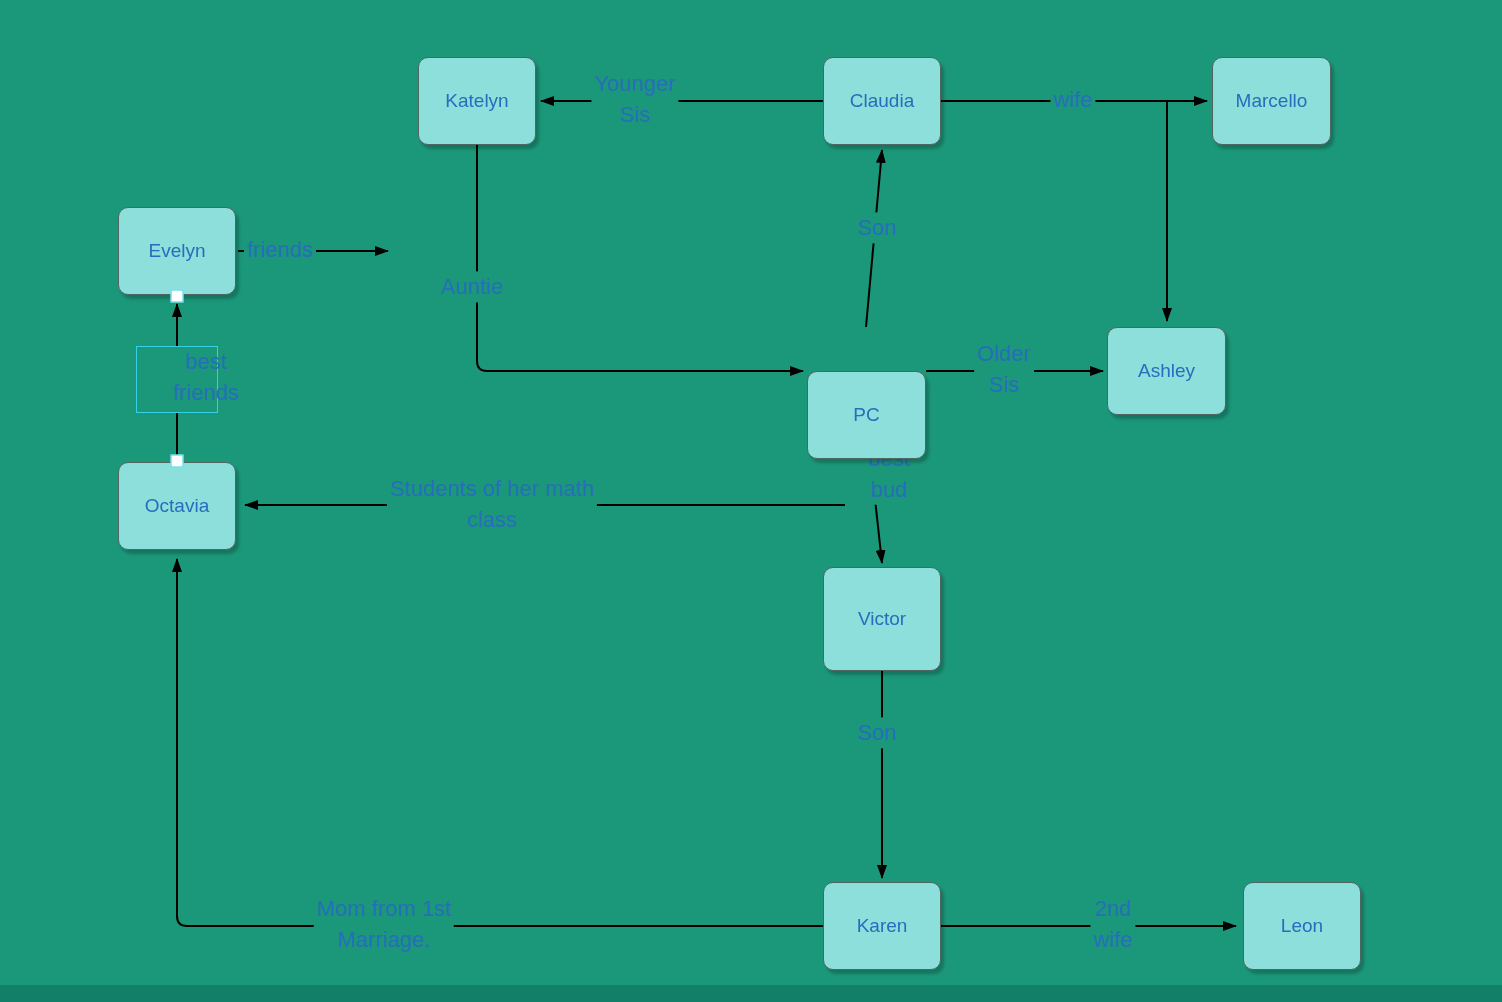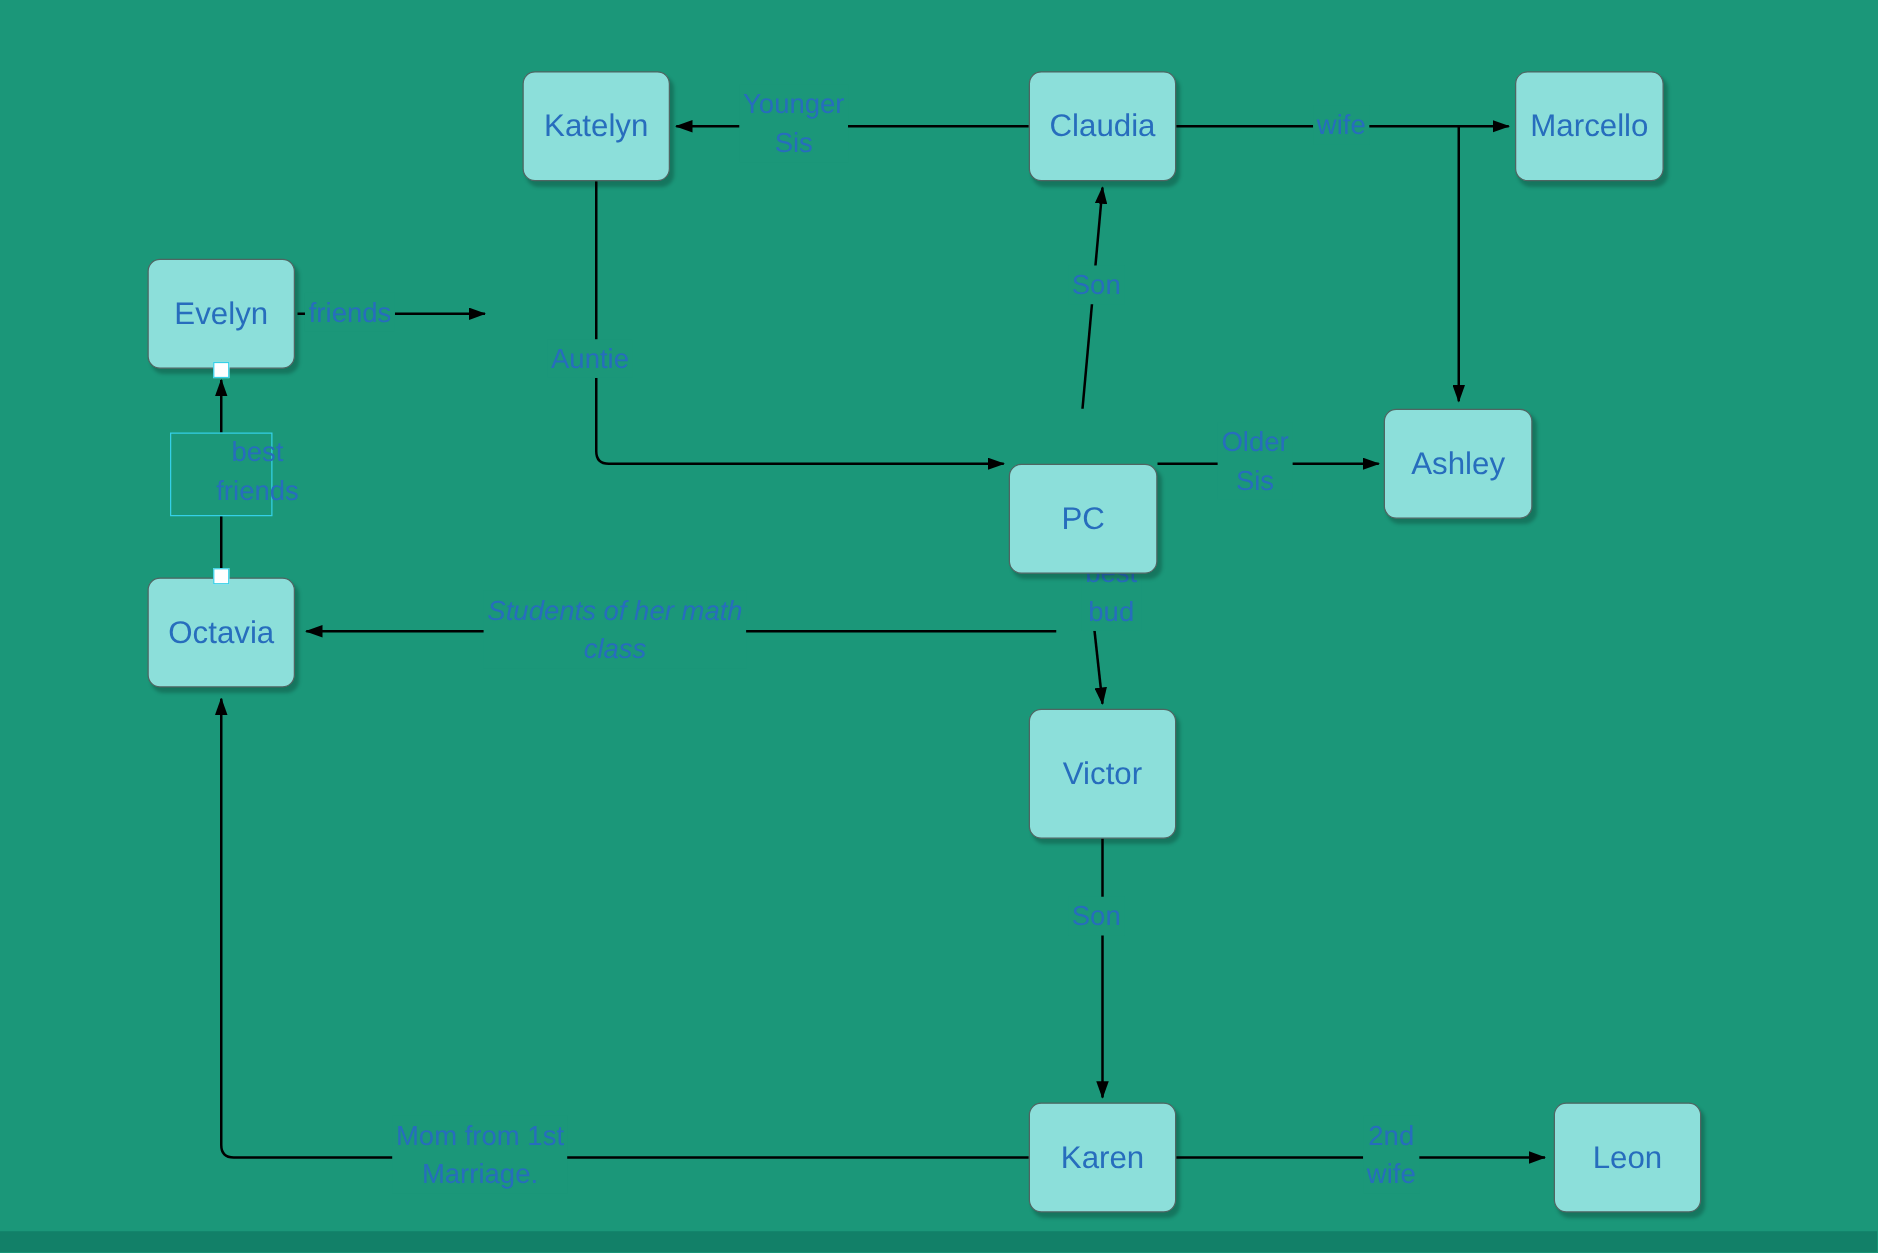--- a/index.html
+++ b/index.html
@@ -17,21 +17,21 @@
     background:var(--bg); color:var(--text); font-size:22px; line-height:1.42;
     text-align:center; white-space:pre-line; padding:0 3px; pointer-events:auto;
   }
   .edge-label.no-bg{background:transparent;}
   .node{
     position:absolute; z-index:3; background:var(--node-fill);
     border:1.4px solid var(--node-border); border-radius:10px;
     display:flex; align-items:center; justify-content:center;
     box-shadow:3px 4px 3px rgba(0,0,0,0.22); box-sizing:border-box;
   }
-  .node-label{color:var(--text); font-size:25px; pointer-events:none;}
+  .node-label{color:var(--text); font-size:19px; pointer-events:none;}
   .sel-rect{
     position:absolute; z-index:2; box-sizing:border-box;
     background:var(--bg); border:1px solid var(--sel);
   }
   .handle{
     position:absolute; z-index:5; width:13px; height:13px; box-sizing:border-box;
     background:var(--handle); border:1.5px solid var(--sel);
     transform:translate(-50%,-50%);
   }
   #page-strip{
@@ -66,21 +66,21 @@
   <div id="label-layer">
       <div class="sel-rect" style="left: 136px; top: 346px; width: 82px; height: 67px;"></div>
       <div class="edge-label" style="left: 635px; top: 99px;">Younger
 Sis</div>
       <div class="edge-label" style="left: 1073px; top: 100px;">wife</div>
       <div class="edge-label" style="left: 877px; top: 228px;">Son</div>
       <div class="edge-label" style="left: 472px; top: 287px;">Auntie</div>
       <div class="edge-label" style="left: 1004px; top: 369px;">Older
 Sis</div>
       <div class="edge-label" style="left: 280px; top: 250px;">friends</div>
-      <div class="edge-label" style="left: 492px; top: 504px; font-style: italic;">Students of her math
+      <div class="edge-label" style="left: 492px; top: 504px;">Students of her math
 class</div>
       <div class="edge-label" style="left: 889px; top: 474px;">best
 bud</div>
       <div class="edge-label" style="left: 877px; top: 733px;">Son</div>
       <div class="edge-label" style="left: 1113px; top: 924px;">2nd
 wife</div>
       <div class="edge-label" style="left: 384px; top: 924px;">Mom from 1st
 Marriage.</div>
       <div class="edge-label no-bg" style="left: 206px; top: 377px;">best
 friends</div>

